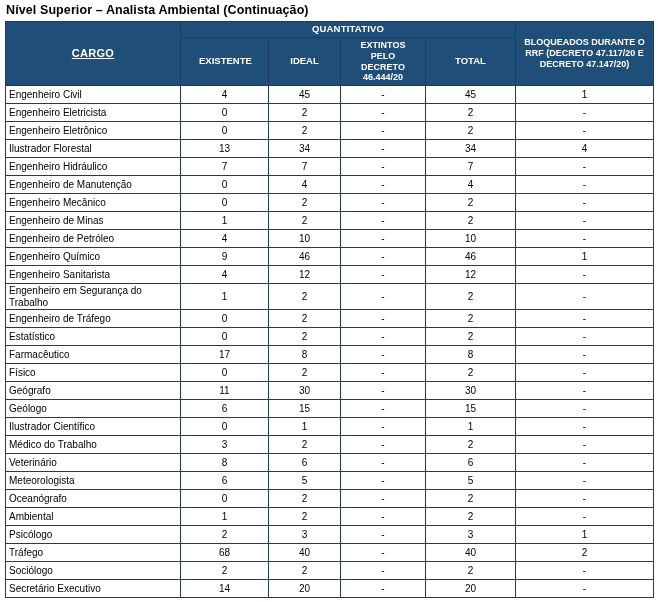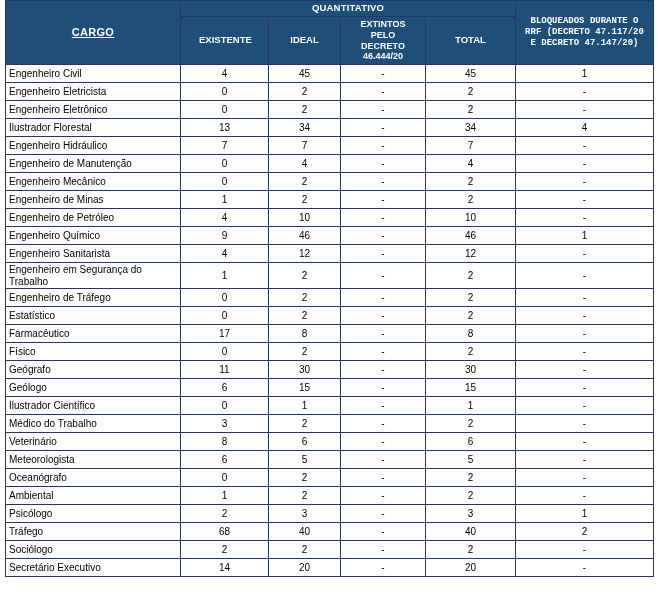--- a/index.html
+++ b/index.html
@@ -61,21 +61,20 @@
     font-size: 9.5px;
   }
   th.col-extintos {
     font-size: 9px;
     line-height: 1.2;
   }
   th.col-bloqueados {
     font-size: 9px;
     line-height: 1.25;
     padding: 6px 4px;
-    font-family: Liberation Mono, monospace;
   }
   tbody td {
     font-size: 10px;
     text-align: center;
     vertical-align: middle;
     height: 18px;
     padding: 0 2px;
     color: #000000;
     background: #ffffff;
   }
@@ -90,20 +89,21 @@
   .col-w-ideal { width: 72px; }
   .col-w-extintos { width: 85px; }
   .col-w-total { width: 90px; }
   .col-w-bloqueados { width: 138px; }
 </style>
 </head>
 <body>
 
 <div class="page">
 
+  <div class="doc-title">Nível Superior – Analista Ambiental (Continuação)</div>
 
   <table class="data-table">
     <colgroup>
       <col class="col-w-cargo">
       <col class="col-w-existente">
       <col class="col-w-ideal">
       <col class="col-w-extintos">
       <col class="col-w-total">
       <col class="col-w-bloqueados">
     </colgroup>

